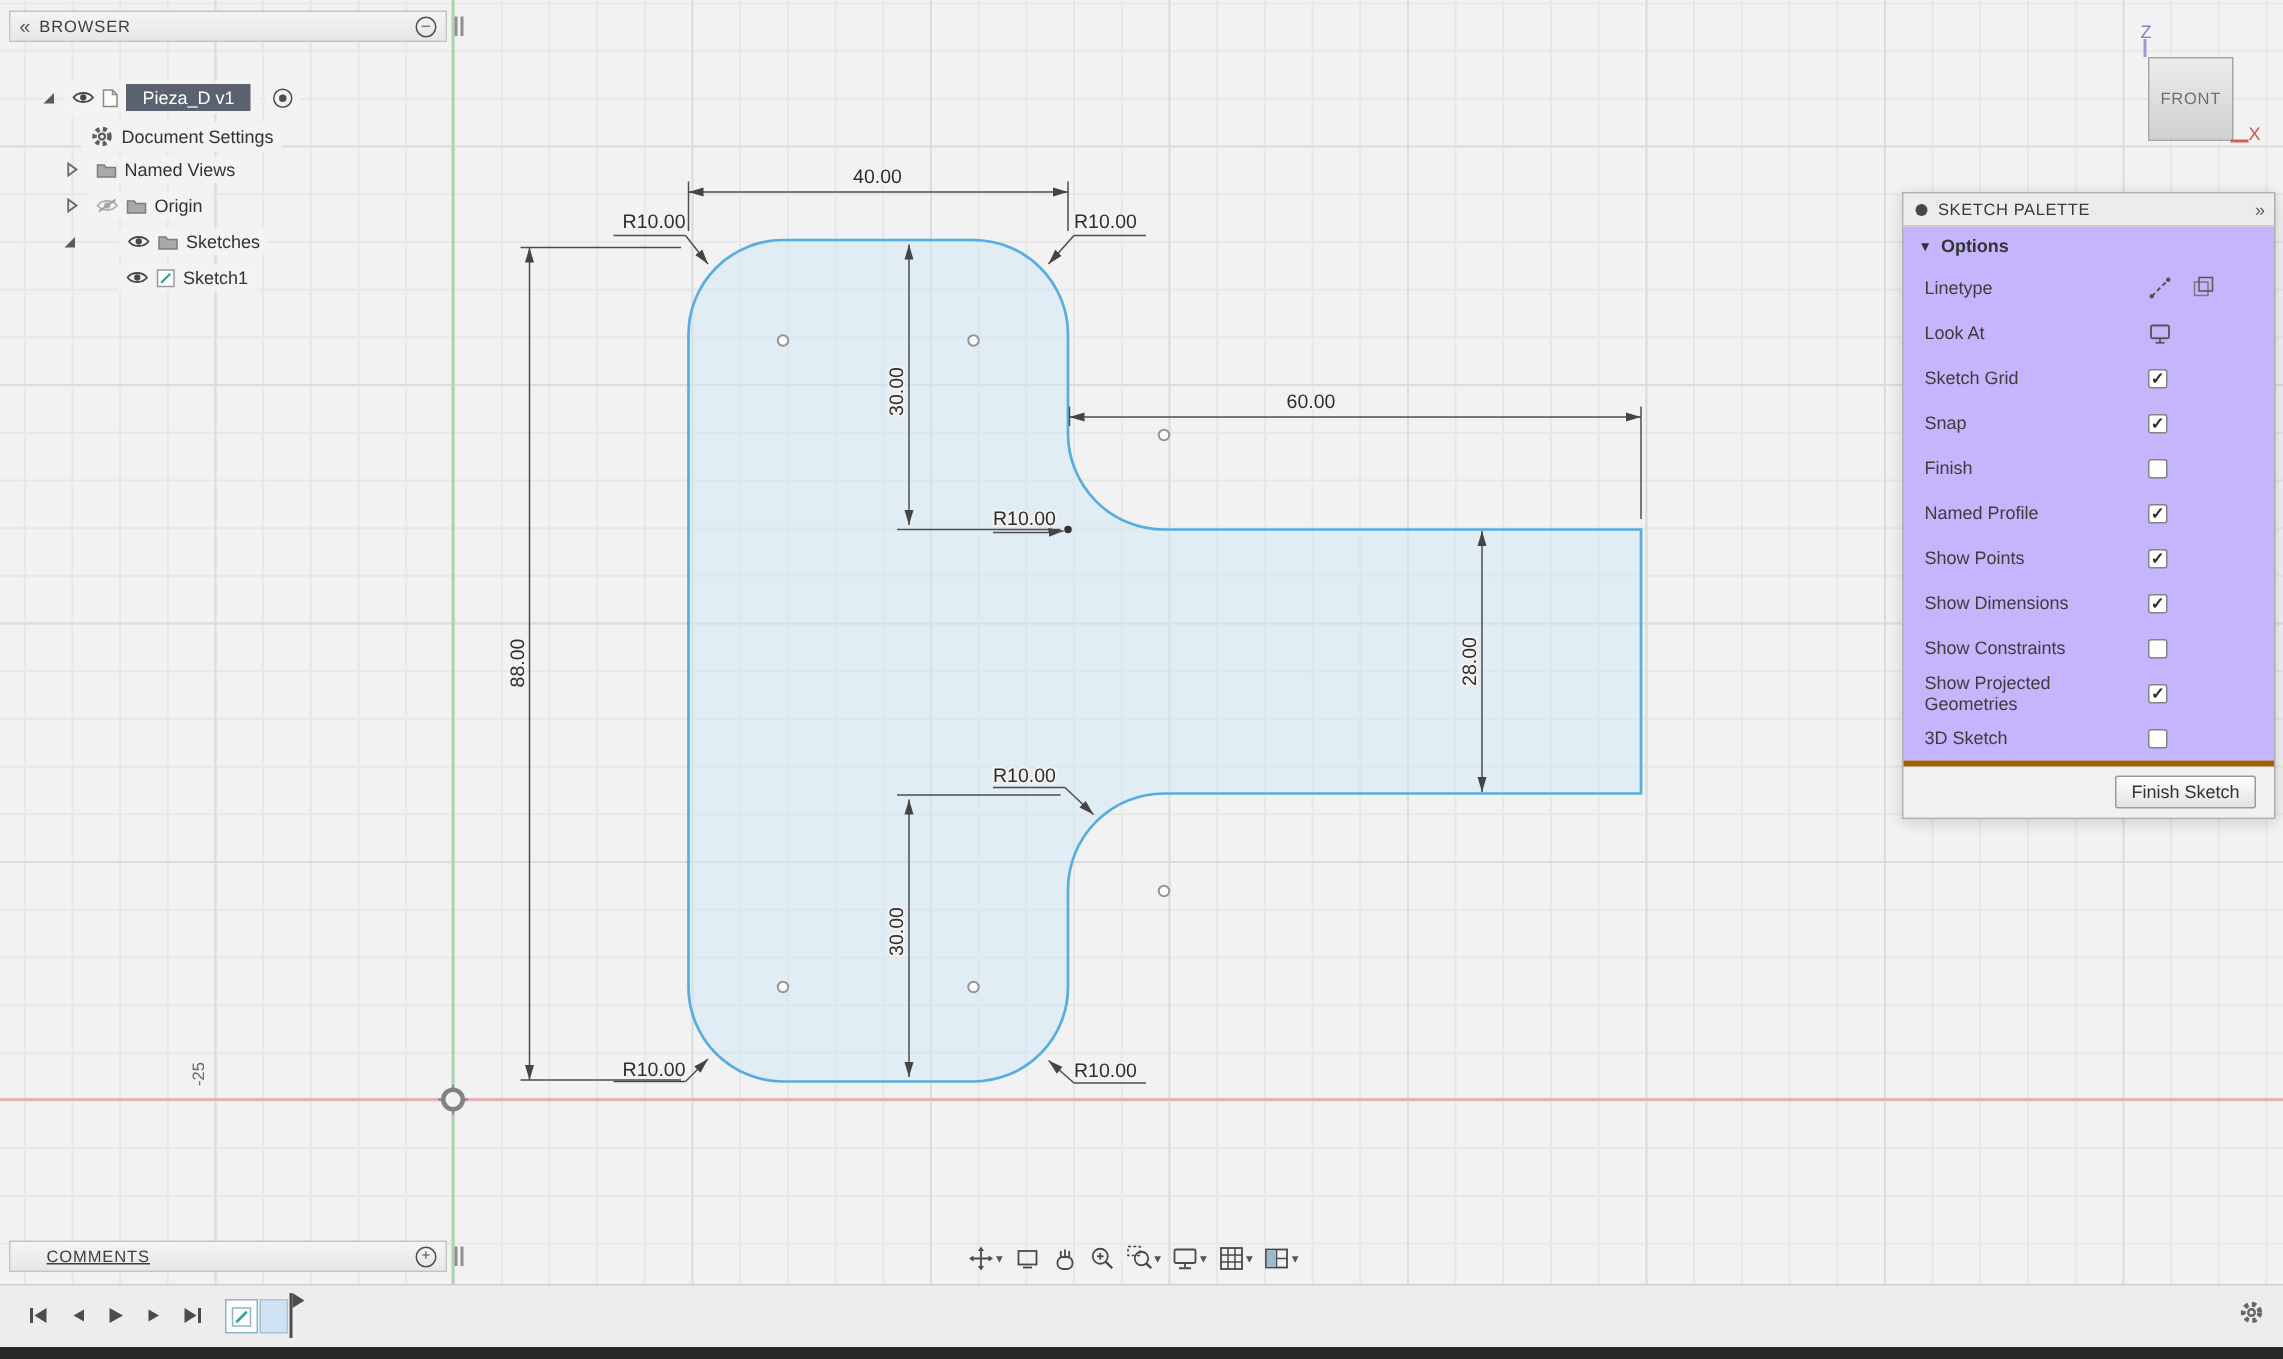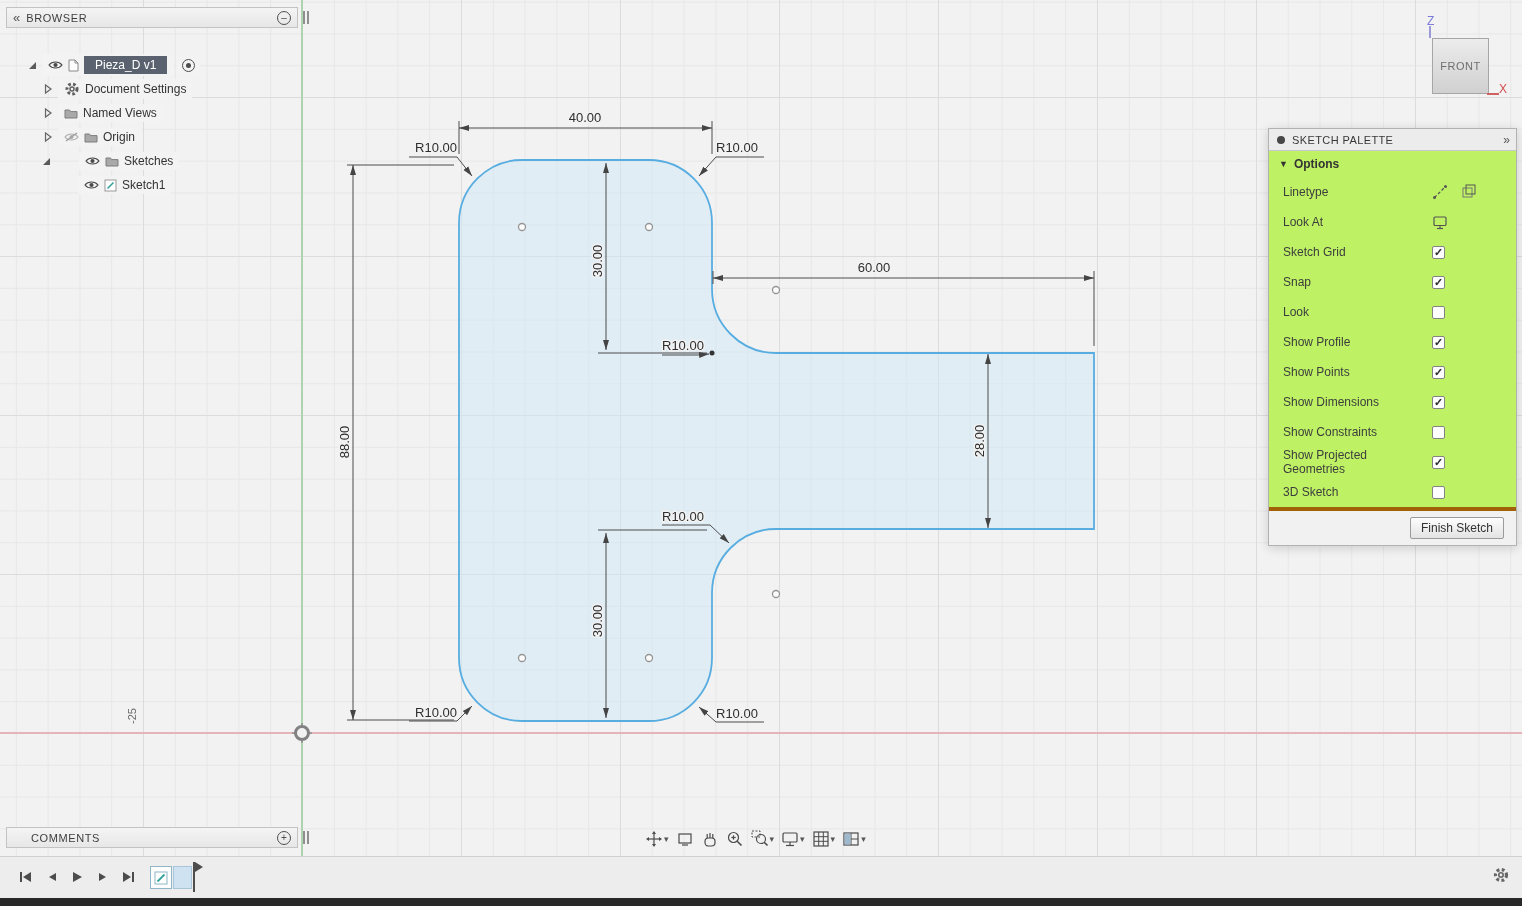--- a/index.html
+++ b/index.html
@@ -48,21 +48,21 @@
   .viewcube{position:absolute;left:1425px;top:12px;width:95px;height:90px;}
   .vc-face{position:absolute;left:7px;top:26px;width:55px;height:54px;
     background:linear-gradient(#ececec,#d0d0d0);border:1px solid #a6a6a6;
     display:flex;align-items:center;justify-content:center;font-size:11px;color:#6e6e6e;letter-spacing:.5px;}
   .vc-z{position:absolute;left:2px;top:2px;color:#7b7bd8;font-size:12px;}
   .vc-x{position:absolute;left:74px;top:70px;color:#cf4f4f;font-size:12px;}
   .vc-xline{position:absolute;left:62px;top:81px;width:12px;height:2px;background:#d06060;}
   .vc-zline{position:absolute;left:4px;top:14px;width:2px;height:12px;background:#9a9ad8;}
 
   
-  .palette{position:absolute;left:1268px;top:128px;width:249px;background:#bef264;
+  .palette{position:absolute;left:1268px;top:128px;width:249px;background:#c4b5fd;
     border:1px solid #b2b2b2;box-shadow:0 2px 10px rgba(0,0,0,.16);box-sizing:border-box;}
   .pal-head{height:21px;background:#ececec;border-bottom:1px solid #c9c9c9;display:flex;
     align-items:center;gap:7px;padding:0 8px;font-size:11px;color:#383838;letter-spacing:.4px;}
   .pal-dot{width:8px;height:8px;border-radius:50%;background:#474747;}
   .pal-ff{margin-left:auto;font-size:12px;color:#555;letter-spacing:-2px;}
   .psec{height:26px;display:flex;align-items:center;gap:6px;padding:0 10px;
     font-weight:bold;font-size:12px;color:#333;}
   .psec .tri{font-size:9px;color:#333;}
   .prow{height:30px;display:flex;align-items:center;padding:0 14px;font-size:12px;color:#3d3d3d;}
   .ctrl{margin-left:auto;width:70px;display:flex;align-items:center;gap:13px;}
@@ -223,21 +223,21 @@
             <path d="M1,1 h6 l3,3 v8 h-9 z" fill="#fdfdfd" stroke="#8a8a8a"></path>
             <path d="M7,1 v3 h3" fill="none" stroke="#8a8a8a"></path>
           </svg>
         <span class="sel-label">Pieza_D v1</span>
       </span>
       <span class="pill">
           <span class="radio"></span>
         </span>
     </div>
 
-    <div class="trow" style="padding-left:36px;">
+    <div class="trow" style="padding-left:36px;flex-direction:column;">
       <svg class="icon" width="12" height="12">
           <path d="M3.5,2 L9,6 L3.5,10 Z" fill="none" stroke="#666" stroke-width="1.2"></path>
         </svg>
       <span class="strip">
         <svg class="icon" width="16" height="16">
             <circle cx="8" cy="8" r="5" fill="none" stroke="#5f5f5f" stroke-width="3" stroke-dasharray="2.6 2.2"></circle>
             <circle cx="8" cy="8" r="2" fill="none" stroke="#5f5f5f" stroke-width="1.5"></circle>
           </svg>
         <span>Document Settings</span>
       </span>
@@ -356,27 +356,27 @@
     </div>
     <div class="prow">
       <span>Snap</span>
       <span class="ctrl">
           <span class="cb checked">
             <span class="ck">✓</span>
           </span>
         </span>
     </div>
     <div class="prow">
-      <span>Look</span>
+      <span>Finish</span>
       <span class="ctrl">
           <span class="cb"></span>
         </span>
     </div>
     <div class="prow">
-      <span>Show Profile</span>
+      <span>Named Profile</span>
       <span class="ctrl">
           <span class="cb checked">
             <span class="ck">✓</span>
           </span>
         </span>
     </div>
     <div class="prow">
       <span>Show Points</span>
       <span class="ctrl">
           <span class="cb checked">
@@ -412,21 +412,21 @@
           <span class="cb"></span>
         </span>
     </div>
 
     <div class="pfoot">
       <button class="btn">Finish Sketch</button>
     </div>
   </div>
 
   <div class="phead" style="left:6px;top:827px;width:292px;">
-    <span class="ptitle" style="margin-left:18px;">COMMENTS</span>
+    <span class="ptitle" style="margin-left:18px;text-decoration:underline;">COMMENTS</span>
     <span class="circ-ic">+</span>
   </div>
   <span class="grip" style="left:303px;top:831px;"></span>
 
   <div class="navbar">
     <span class="nav-btn">
       <svg class="icon" width="18" height="18">
           <line x1="9" y1="3" x2="9" y2="15" stroke="#4a4a4a" stroke-width="1.2"></line>
           <line x1="3" y1="9" x2="15" y2="9" stroke="#4a4a4a" stroke-width="1.2"></line>
           <path d="M9,1 L7,4 H11 Z M9,17 L7,14 H11 Z M1,9 L4,7 V11 Z M17,9 L14,7 V11 Z" fill="#4a4a4a"></path>

